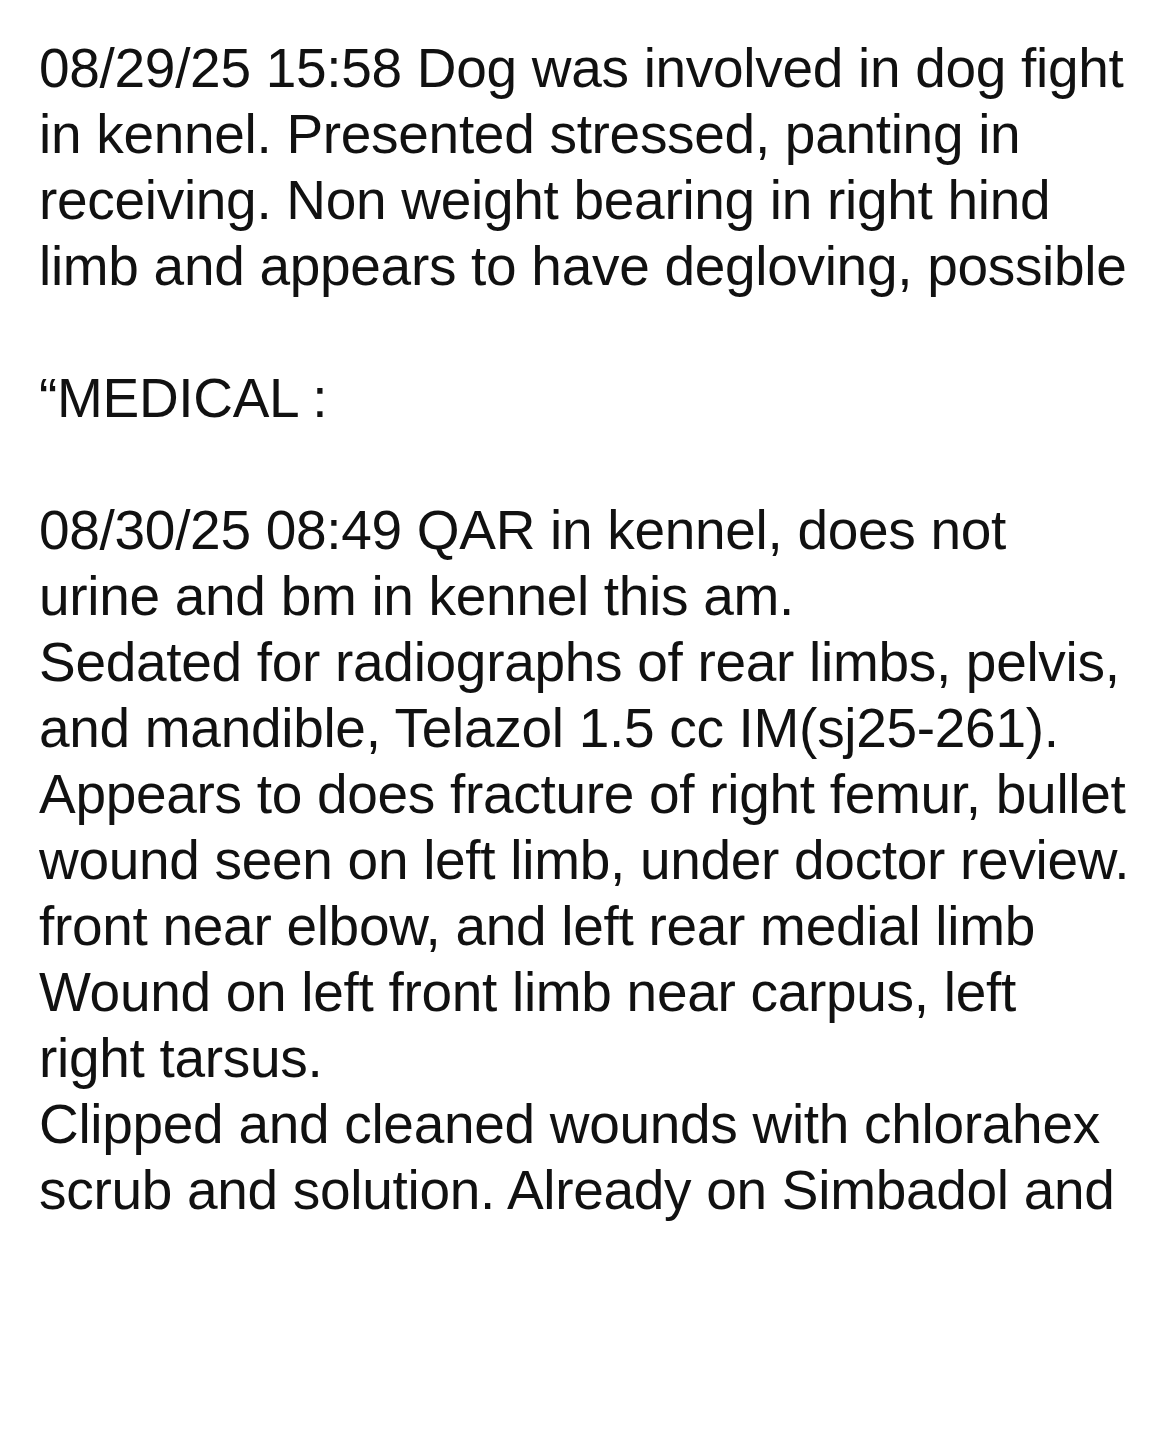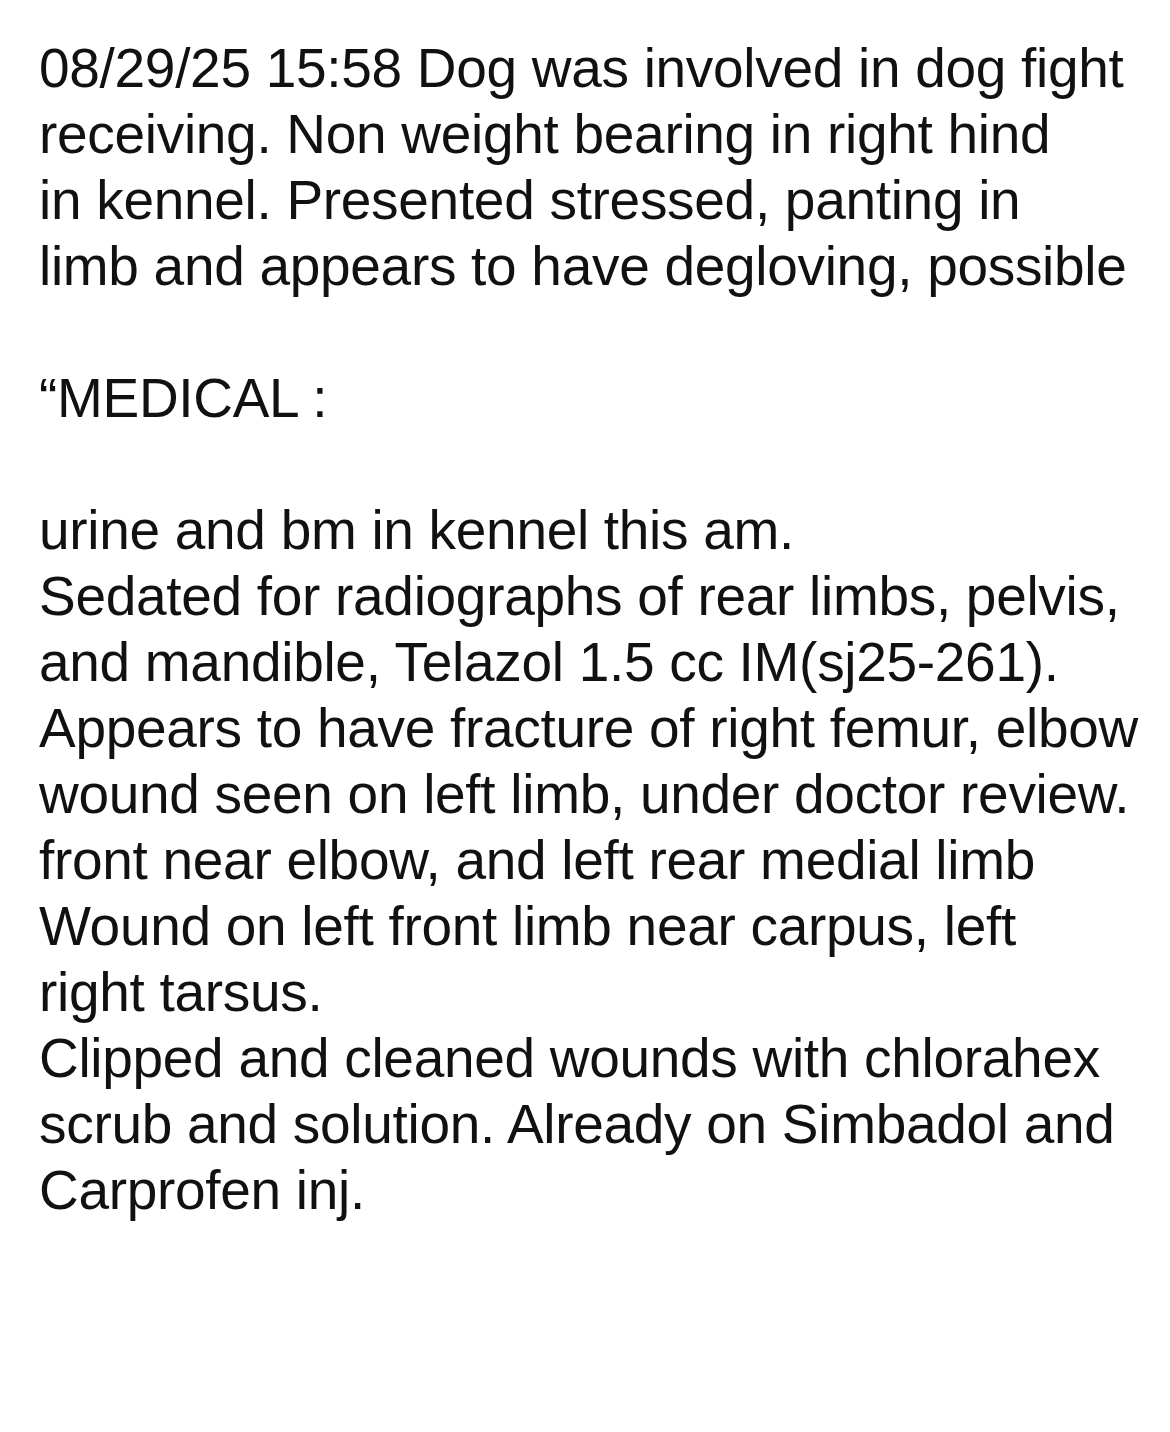--- a/index.html
+++ b/index.html
@@ -27,30 +27,30 @@
     letter-spacing: -0.3px;
     white-space: nowrap;
     overflow: visible;
   }
 </style>
 </head>
 <body style="background: rgb(255, 255, 255);">
 
 <div class="note-body" style="color: rgb(17, 17, 17);">
     <div class="line">08/29/25 15:58 Dog was involved in dog fight</div>
+    <div class="line">in kennel. Presented stressed, panting in</div>
     <div class="line">receiving. Non weight bearing in right hind</div>
-    <div class="line">in kennel. Presented stressed, panting in</div>
     <div class="line">limb and appears to have degloving, possible</div>
     <div class="line">&nbsp;</div>
     <div class="line">“MEDICAL :</div>
     <div class="line">&nbsp;</div>
+    <div class="line">08/30/25 08:49 QAR in kennel, does not</div>
     <div class="line">urine and bm in kennel this am.</div>
     <div class="line">Sedated for radiographs of rear limbs, pelvis,</div>
     <div class="line">and mandible, Telazol 1.5 cc IM(sj25-261).</div>
-    <div class="line">Appears to have fracture of right femur, elbow</div>
+    <div class="line">Appears to does fracture of right femur, bullet</div>
     <div class="line">wound seen on left limb, under doctor review.</div>
     <div class="line">front near elbow, and left rear medial limb</div>
     <div class="line">Wound on left front limb near carpus, left</div>
     <div class="line">right tarsus.</div>
     <div class="line">Clipped and cleaned wounds with chlorahex</div>
     <div class="line">scrub and solution. Already on Simbadol and</div>
-    <div class="line">Carprofen inj.</div>
   </div>
 
 </body></html>

